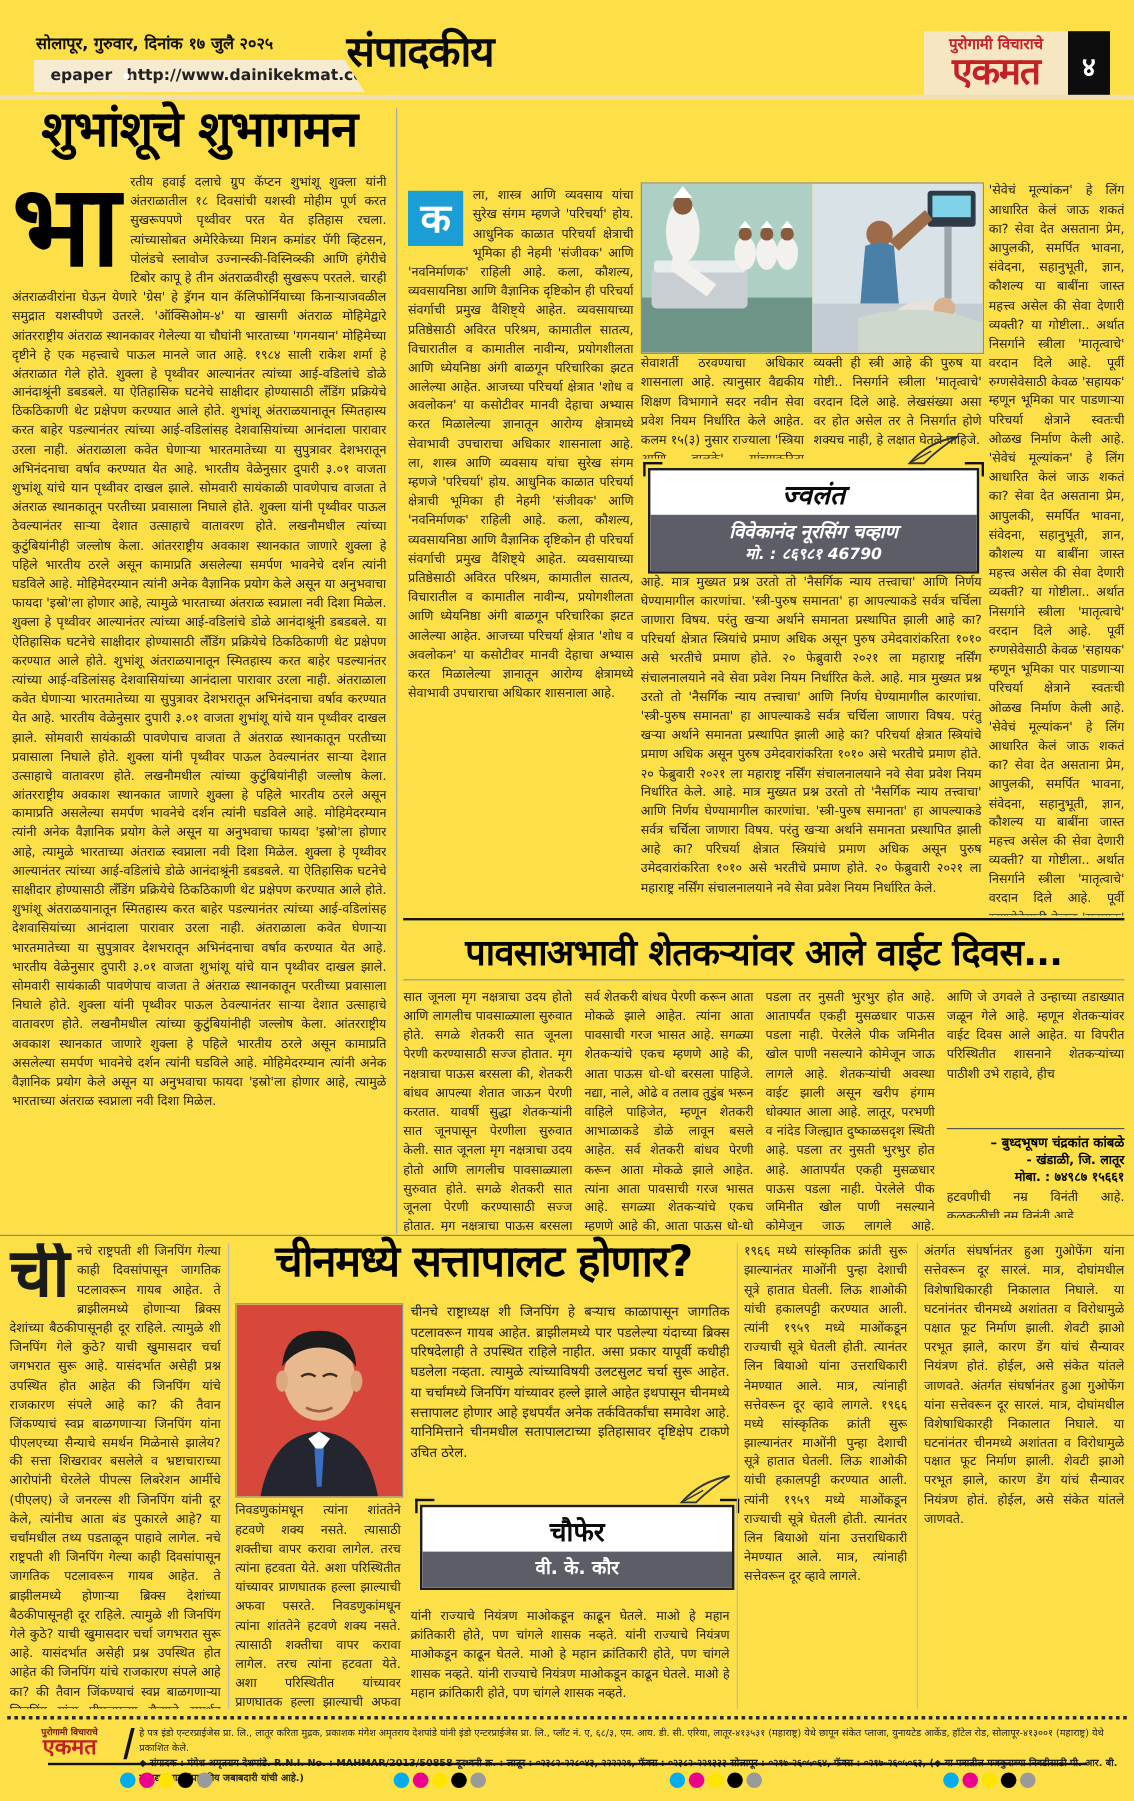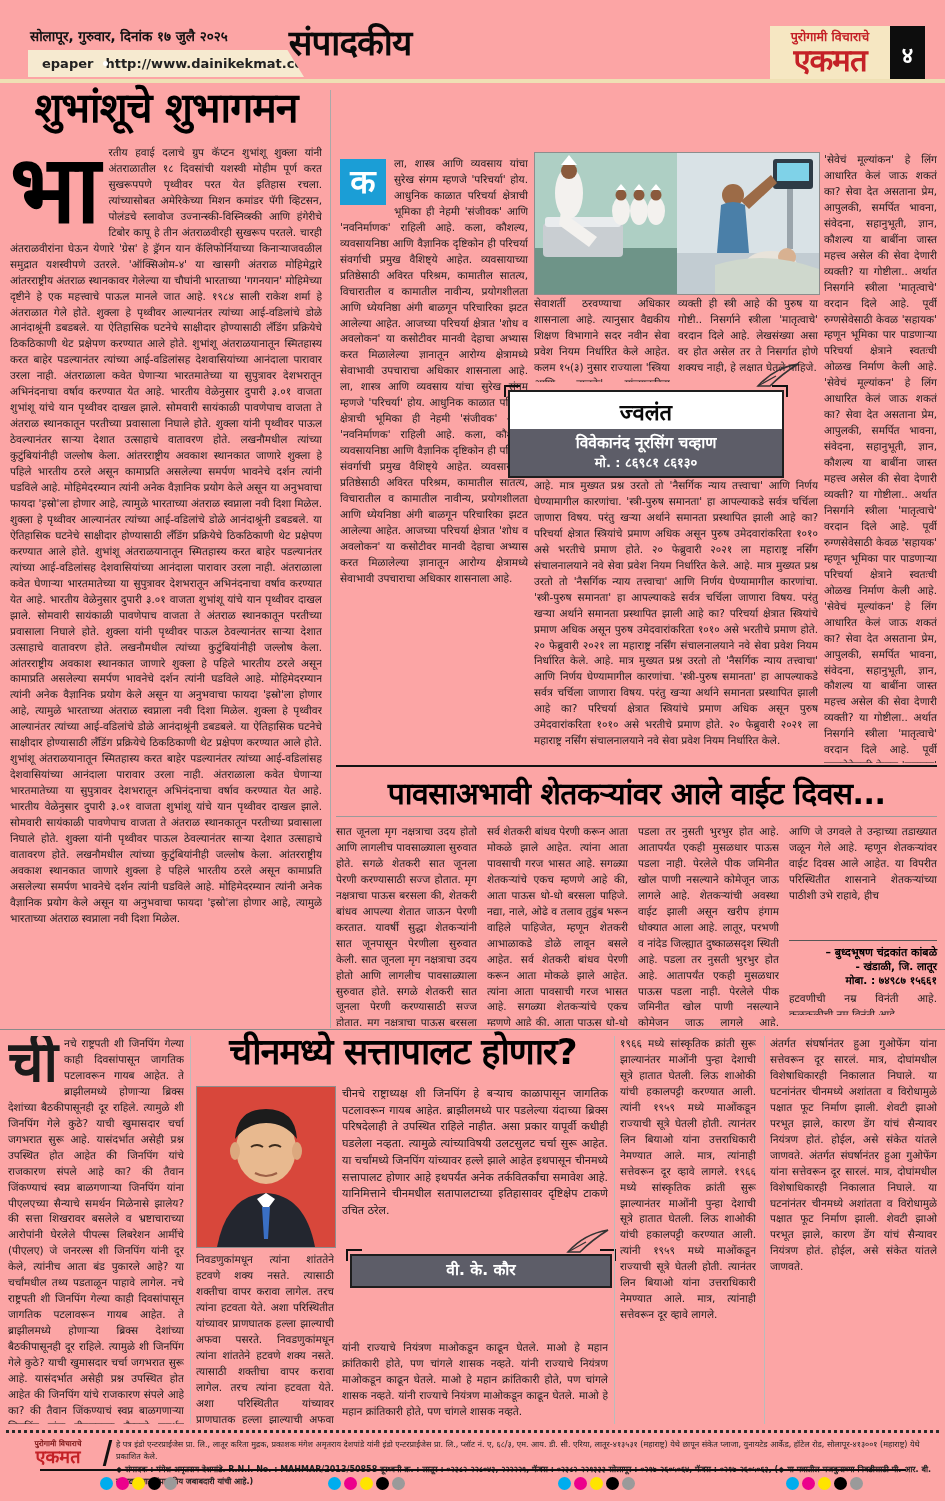--- a/index.html
+++ b/index.html
@@ -1,17 +1,17 @@
 <!DOCTYPE html>
 <html><head>
 <meta charset="utf-8">
 <style>
   html,body{margin:0;padding:0;}
   body{font-family:"DejaVu Sans",sans-serif;background:#e8e8e8;}
-  #page{position:relative;width:945px;height:1501px;background:#fca5a5;margin:0 auto;overflow:hidden;}
+  #page{position:relative;width:945px;height:1501px;background:#fde047;margin:0 auto;overflow:hidden;}
   .abs{position:absolute;}
   
   .date-line{left:30px;top:27px;font-size:13.5px;font-weight:bold;color:#111;}
   .epaper-strip{left:28px;top:50px;width:276px;height:27px;background:#f6ead0;
     clip-path:polygon(0 0,94% 0,100% 100%,0 100%);display:flex;align-items:center;gap:6px;padding-left:14px;box-sizing:border-box;}
   .epaper-strip span{font-size:13px;font-weight:bold;color:#222;}
   .epaper-dot{width:13px;height:13px;border-radius:50%;background:#cf2128;display:inline-block;position:relative;}
   .epaper-dot::after{content:"";position:absolute;left:4px;top:4px;width:5px;height:5px;border-radius:50%;background:#fff;}
   .edit-title{left:235px;top:18px;width:230px;text-align:center;font-size:35px;font-weight:900;color:#0a0a0a;letter-spacing:-1px;}
   .masthead{left:770px;top:26px;width:120px;height:55px;background:#f6e7c2;text-align:center;box-sizing:border-box;padding-top:5px;}
@@ -137,25 +137,25 @@
     </svg>
   </div>
 
   <div class="abs col" style="left:534px;top:296px;width:136px;height:86px;">सेवाशर्ती ठरवण्याचा अधिकार शासनाला आहे. त्यानुसार वैद्यकीय शिक्षण विभागाने सदर नवीन सेवा प्रवेश नियम निर्धारित केले आहेत. कलम १५(३) नुसार राज्याला 'स्त्रिया आणि बालके' यांच्याकरिता कोणतीही विशेष तरतूद करण्याचा अधिकार आहे.</div>
   <div class="abs col" style="left:678px;top:296px;width:140px;height:86px;">व्यक्ती ही स्त्री आहे की पुरुष या गोष्टी.. निसर्गाने स्त्रीला 'मातृत्वाचे' वरदान दिले आहे. लेखसंख्या असा वर होत असेल तर ते निसर्गात होणे शक्यच नाही, हे लक्षात घेतले पाहिजे.</div>
 
   <svg class="pen-icon" style="left:756px;top:362px;" viewBox="0 0 44 26">
     <path d="M2 24 Q18 6 42 2 Q26 12 14 24 Z" fill="none" stroke="#333" stroke-width="1.6"></path>
     <line x1="2" y1="24" x2="20" y2="14" stroke="#333" stroke-width="1.2"></line>
   </svg>
-  <div class="abs byline-box" style="left:508px;top:390px;width:272px;">
+  <div class="abs byline-box" style="left:540px;top:390px;width:272px;font-style:italic;">
     <div class="byline-title">ज्वलंत</div>
     <div class="byline-band">
       <div>विवेकानंद नूरसिंग चव्हाण</div>
-      <div class="byline-phone">मो. : ८६९८१ ८६१३०</div>
+      <div class="byline-phone">मो. : ८६९८१ 46790</div>
     </div>
   </div>
   <div class="abs col" style="left:534px;top:478px;width:284px;height:285px;">आहे. मात्र मुख्यत प्रश्न उरतो तो 'नैसर्गिक न्याय तत्त्वाचा' आणि निर्णय घेण्यामागील कारणांचा. 'स्त्री-पुरुष समानता' हा आपल्याकडे सर्वत्र चर्चिला जाणारा विषय. परंतु खऱ्या अर्थाने समानता प्रस्थापित झाली आहे का? परिचर्या क्षेत्रात स्त्रियांचे प्रमाण अधिक असून पुरुष उमेदवारांकरिता १०१० असे भरतीचे प्रमाण होते. २० फेब्रुवारी २०२१ ला महाराष्ट्र नर्सिंग संचालनालयाने नवे सेवा प्रवेश नियम निर्धारित केले. आहे. मात्र मुख्यत प्रश्न उरतो तो 'नैसर्गिक न्याय तत्त्वाचा' आणि निर्णय घेण्यामागील कारणांचा. 'स्त्री-पुरुष समानता' हा आपल्याकडे सर्वत्र चर्चिला जाणारा विषय. परंतु खऱ्या अर्थाने समानता प्रस्थापित झाली आहे का? परिचर्या क्षेत्रात स्त्रियांचे प्रमाण अधिक असून पुरुष उमेदवारांकरिता १०१० असे भरतीचे प्रमाण होते. २० फेब्रुवारी २०२१ ला महाराष्ट्र नर्सिंग संचालनालयाने नवे सेवा प्रवेश नियम निर्धारित केले. आहे. मात्र मुख्यत प्रश्न उरतो तो 'नैसर्गिक न्याय तत्त्वाचा' आणि निर्णय घेण्यामागील कारणांचा. 'स्त्री-पुरुष समानता' हा आपल्याकडे सर्वत्र चर्चिला जाणारा विषय. परंतु खऱ्या अर्थाने समानता प्रस्थापित झाली आहे का? परिचर्या क्षेत्रात स्त्रियांचे प्रमाण अधिक असून पुरुष उमेदवारांकरिता १०१० असे भरतीचे प्रमाण होते. २० फेब्रुवारी २०२१ ला महाराष्ट्र नर्सिंग संचालनालयाने नवे सेवा प्रवेश नियम निर्धारित केले.</div>
 
   <div class="abs col" style="left:824px;top:152px;width:113px;height:611px;">'सेवेचं मूल्यांकन' हे लिंग आधारित केलं जाऊ शकतं का? सेवा देत असताना प्रेम, आपुलकी, समर्पित भावना, संवेदना, सहानुभूती, ज्ञान, कौशल्य या बाबींना जास्त महत्त्व असेल की सेवा देणारी व्यक्ती? या गोष्टीला.. अर्थात निसर्गाने स्त्रीला 'मातृत्वाचे' वरदान दिले आहे. पूर्वी रुग्णसेवेसाठी केवळ 'सहायक' म्हणून भूमिका पार पाडणाऱ्या परिचर्या क्षेत्राने स्वतःची ओळख निर्माण केली आहे. 'सेवेचं मूल्यांकन' हे लिंग आधारित केलं जाऊ शकतं का? सेवा देत असताना प्रेम, आपुलकी, समर्पित भावना, संवेदना, सहानुभूती, ज्ञान, कौशल्य या बाबींना जास्त महत्त्व असेल की सेवा देणारी व्यक्ती? या गोष्टीला.. अर्थात निसर्गाने स्त्रीला 'मातृत्वाचे' वरदान दिले आहे. पूर्वी रुग्णसेवेसाठी केवळ 'सहायक' म्हणून भूमिका पार पाडणाऱ्या परिचर्या क्षेत्राने स्वतःची ओळख निर्माण केली आहे. 'सेवेचं मूल्यांकन' हे लिंग आधारित केलं जाऊ शकतं का? सेवा देत असताना प्रेम, आपुलकी, समर्पित भावना, संवेदना, सहानुभूती, ज्ञान, कौशल्य या बाबींना जास्त महत्त्व असेल की सेवा देणारी व्यक्ती? या गोष्टीला.. अर्थात निसर्गाने स्त्रीला 'मातृत्वाचे' वरदान दिले आहे. पूर्वी रुग्णसेवेसाठी केवळ 'सहायक' म्हणून भूमिका पार पाडणाऱ्या परिचर्या क्षेत्राने स्वतःची ओळख निर्माण केली आहे.</div>
 
   <div class="abs rain-rule-top"></div>
   <div class="abs rain-headline">पावसाअभावी शेतकऱ्यांवर आले वाईट दिवस...</div>
   <div class="abs rain-rule-bottom"></div>
   <div class="abs col" style="left:336px;top:824px;width:141px;height:202px;">सात जूनला मृग नक्षत्राचा उदय होतो आणि लागलीच पावसाळ्याला सुरुवात होते. सगळे शेतकरी सात जूनला पेरणी करण्यासाठी सज्ज होतात. मृग नक्षत्राचा पाऊस बरसला की, शेतकरी बांधव आपल्या शेतात जाऊन पेरणी करतात. यावर्षी सुद्धा शेतकऱ्यांनी सात जूनपासून पेरणीला सुरुवात केली. सात जूनला मृग नक्षत्राचा उदय होतो आणि लागलीच पावसाळ्याला सुरुवात होते. सगळे शेतकरी सात जूनला पेरणी करण्यासाठी सज्ज होतात. मृग नक्षत्राचा पाऊस बरसला की, शेतकरी बांधव आपल्या शेतात जाऊन पेरणी करतात. यावर्षी सुद्धा शेतकऱ्यांनी सात जूनपासून पेरणीला सुरुवात केली.</div>
@@ -197,20 +197,21 @@
     </svg>
   </div>
 
   <div class="abs col" style="left:342px;top:1086px;width:266px;height:158px;font-size:11px;">चीनचे राष्ट्राध्यक्ष शी जिनपिंग हे बऱ्याच काळापासून जागतिक पटलावरून गायब आहेत. ब्राझीलमध्ये पार पडलेल्या यंदाच्या ब्रिक्स परिषदेलाही ते उपस्थित राहिले नाहीत. असा प्रकार यापूर्वी कधीही घडलेला नव्हता. त्यामुळे त्यांच्याविषयी उलटसुलट चर्चा सुरू आहेत. या चर्चांमध्ये जिनपिंग यांच्यावर हल्ले झाले आहेत इथपासून चीनमध्ये सत्तापालट होणार आहे इथपर्यंत अनेक तर्कवितर्कांचा समावेश आहे. यानिमित्ताने चीनमधील सतापालटाच्या इतिहासावर दृष्टिक्षेप टाकणे उचित ठरेल.</div>
 
   <svg class="pen-icon" style="left:566px;top:1228px;" viewBox="0 0 44 26">
     <path d="M2 24 Q18 6 42 2 Q26 12 14 24 Z" fill="none" stroke="#333" stroke-width="1.6"></path>
     <line x1="2" y1="24" x2="20" y2="14" stroke="#333" stroke-width="1.2"></line>
   </svg>
   <div class="abs byline-box" style="left:350px;top:1254px;width:258px;">
+    <div class="byline-title">चौफेर</div>
     <div class="byline-band">
       <div>वी. के. कौर</div>
     </div>
   </div>
   <div class="abs col" style="left:342px;top:1340px;width:266px;height:84px;">यांनी राज्याचे नियंत्रण माओकडून काढून घेतले. माओ हे महान क्रांतिकारी होते, पण चांगले शासक नव्हते. यांनी राज्याचे नियंत्रण माओकडून काढून घेतले. माओ हे महान क्रांतिकारी होते, पण चांगले शासक नव्हते. यांनी राज्याचे नियंत्रण माओकडून काढून घेतले. माओ हे महान क्रांतिकारी होते, पण चांगले शासक नव्हते.</div>
 
   <div class="abs col" style="left:196px;top:1252px;width:138px;height:172px;">निवडणुकांमधून त्यांना शांततेने हटवणे शक्य नसते. त्यासाठी शक्तीचा वापर करावा लागेल. तरच त्यांना हटवता येते. अशा परिस्थितीत यांच्यावर प्राणघातक हल्ला झाल्याची अफवा पसरते. निवडणुकांमधून त्यांना शांततेने हटवणे शक्य नसते. त्यासाठी शक्तीचा वापर करावा लागेल. तरच त्यांना हटवता येते. अशा परिस्थितीत यांच्यावर प्राणघातक हल्ला झाल्याची अफवा पसरते.</div>
 
   <div class="abs vr" style="left:614px;top:1036px;height:388px;background:#bbb;"></div>
   <div class="abs col" style="left:620px;top:1036px;width:136px;height:388px;">१९६६ मध्ये सांस्कृतिक क्रांती सुरू झाल्यानंतर माओंनी पुन्हा देशाची सूत्रे हातात घेतली. लिऊ शाओकी यांची हकालपट्टी करण्यात आली. त्यांनी १९५९ मध्ये माओंकडून राज्याची सूत्रे घेतली होती. त्यानंतर लिन बियाओ यांना उत्तराधिकारी नेमण्यात आले. मात्र, त्यांनाही सत्तेवरून दूर व्हावे लागले. १९६६ मध्ये सांस्कृतिक क्रांती सुरू झाल्यानंतर माओंनी पुन्हा देशाची सूत्रे हातात घेतली. लिऊ शाओकी यांची हकालपट्टी करण्यात आली. त्यांनी १९५९ मध्ये माओंकडून राज्याची सूत्रे घेतली होती. त्यानंतर लिन बियाओ यांना उत्तराधिकारी नेमण्यात आले. मात्र, त्यांनाही सत्तेवरून दूर व्हावे लागले.</div>

